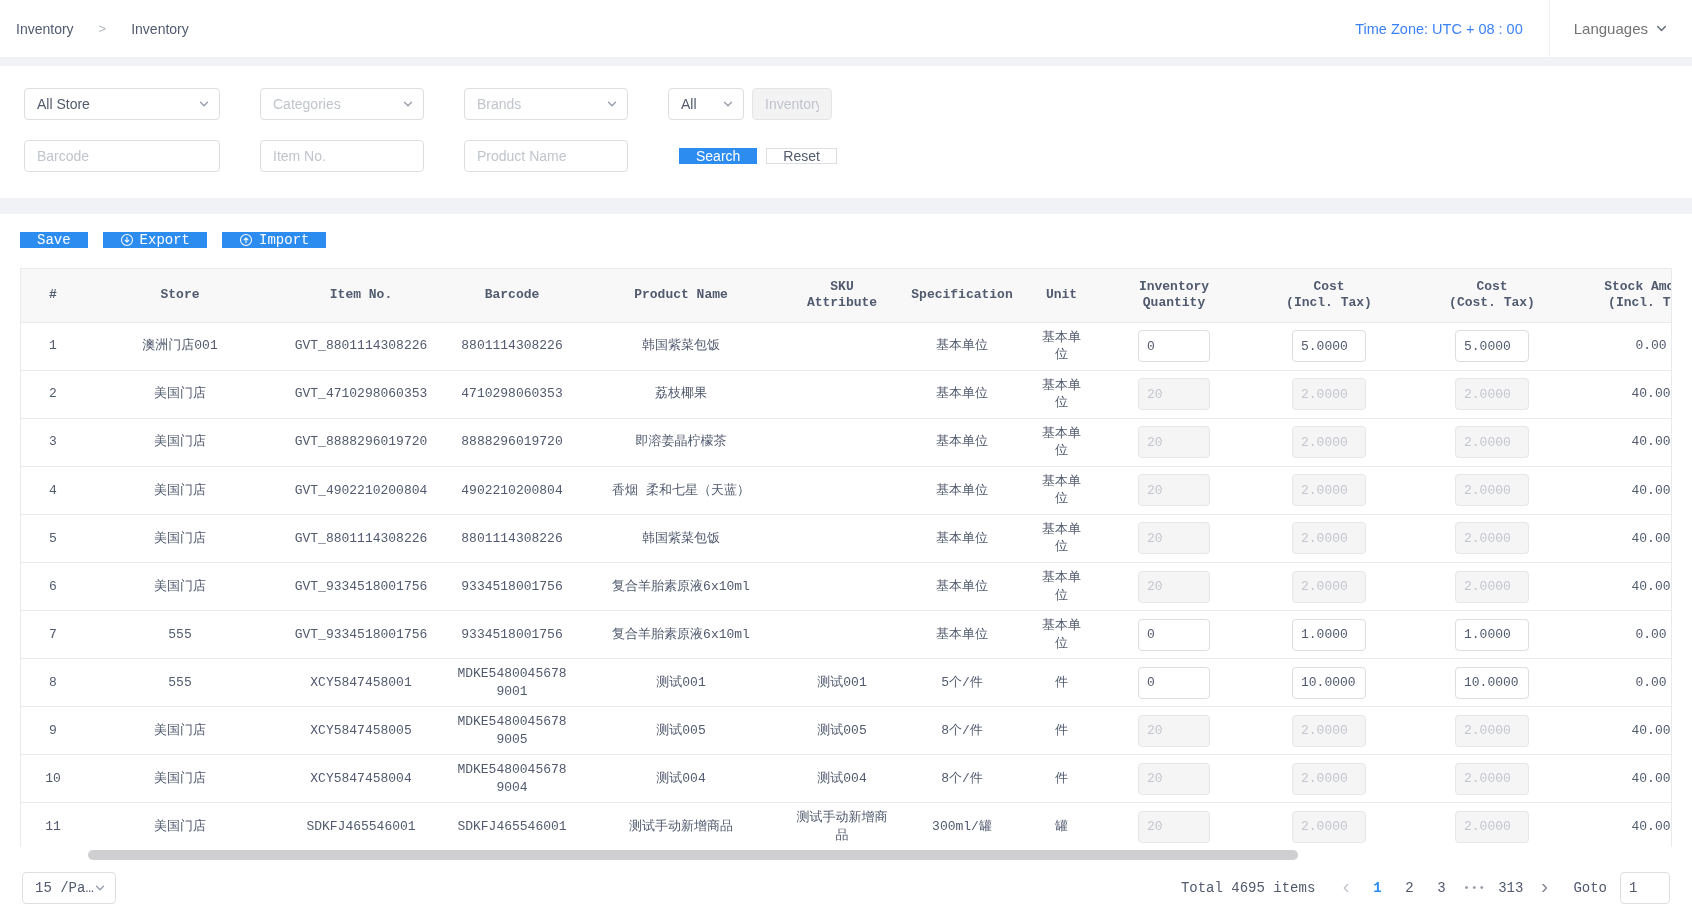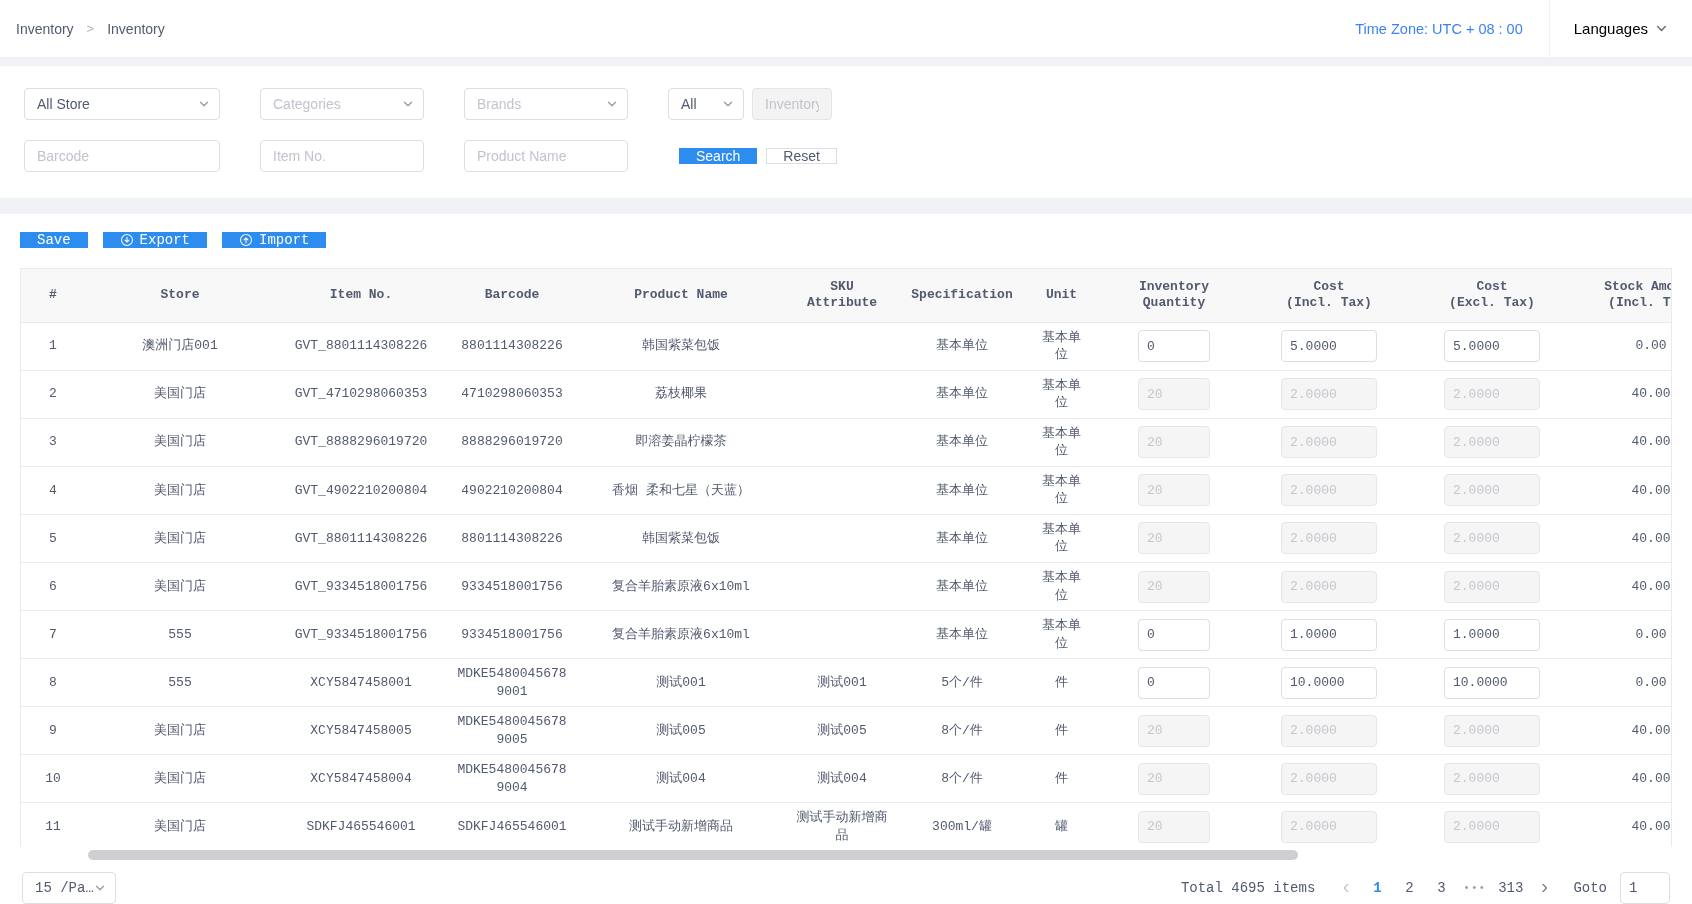--- a/index.html
+++ b/index.html
@@ -8,27 +8,27 @@
     background:#f0f2f5;
     font-family:"Liberation Sans","DejaVu Sans",sans-serif;
     font-size:14px;
     color:#515a6e;
     overflow:hidden;
   }
   .card { background:#fff; }
 
   
   .topbar { height:58px; background:#fff; display:flex; align-items:center; justify-content:space-between; padding-left:16px; border-bottom:1px solid #eef0f3; }
-  .breadcrumb { display:flex; align-items:center; gap:13px; font-size:14px; }
+  .breadcrumb { display:flex; align-items:center; gap:25px; font-size:14px; }
   .crumb { color:#515a6e; }
   .crumb.link { cursor:pointer; }
   .crumb-sep { color:#b2b7c1; font-size:13px; }
   .topbar-right { display:flex; align-items:stretch; height:100%; }
   .tz { color:#3b82f6; display:flex; align-items:center; margin-right:26px; font-size:14.5px; }
-  .top-menu { display:flex; align-items:center; gap:7px; padding:0 24px; border-left:1px solid #f1f2f4; cursor:pointer; font-size:15px; color:#000000; }
+  .top-menu { display:flex; align-items:center; gap:7px; padding:0 24px; border-left:1px solid #f1f2f4; cursor:pointer; font-size:15px; color:#737373; }
   .chev { color:#6b7280; flex:none; }
   .select .chev { color:#9aa0ab; }
 
   
   .filter-card { margin-top:8px; padding:22px 24px 26px; }
   .filter-row { display:flex; align-items:center; }
   .filter-row + .filter-row { margin-top:20px; }
   .select, .tinput {
     height:32px; border:1px solid #dcdee2; border-radius:4px; background:#fff; font-size:14px; color:#515a6e;
   }
@@ -59,21 +59,21 @@
   .table-wrap { width:100%; overflow:hidden; border:1px solid #e8eaec; border-bottom:none; }
   table { border-collapse:separate; border-spacing:0; table-layout:fixed; width:1705px; font-size:13px; }
   th, td { border-bottom:1px solid #e8eaec; text-align:center; vertical-align:middle; color:#515a6e; }
   th { background:#f8f8f9; font-weight:700; font-size:13px; padding:10px 8px; line-height:1.25; }
   td { height:47px; padding:6px 10px; line-height:1.35; }
   .c-unit { padding:6px 12px; }
   .c-barcode { word-break:break-all; }
   .cell-input { height:32px; border:1px solid #dcdee2; border-radius:4px; padding:0 8px; font-size:13px;
                 color:#515a6e; outline:none; background:#fff; font-family:inherit; }
   .cell-input.qty { width:72px; }
-  .cell-input.cost { width:96px; }
+  .cell-input.cost { width:74px; }
   .cell-input:disabled { background:#f5f5f6; border-color:#e4e6e9; color:#c3c7cd; }
 
   .hscroll { height:10px; position:relative; margin-top:3px; flex:none; }
   .hscroll .thumb { position:absolute; top:0; left:68px; width:1210px; height:10px; background:#cfcfd1; border-radius:5px; cursor:pointer; }
 
   
   .table-footer { display:flex; align-items:flex-end; justify-content:space-between; padding:12px 2px 0; }
   .page-size { width:94px; }
   .pager { display:flex; align-items:center; gap:13px; font-size:14px; }
   .total { margin-right:10px;margin-left:28px; }
@@ -191,21 +191,21 @@
             <th><span>SKU Attribute</span></th>
             <th><span>Specification</span></th>
             <th><span>Unit</span></th>
             <th><span>Inventory Quantity</span></th>
             <th>
                 <div>Cost</div>
                 <div>(Incl. Tax)</div>
               </th>
             <th>
                 <div>Cost</div>
-                <div>(Excl. Tax)</div>
+                <div>(Cost. Tax)</div>
               </th>
             <th>
                 <div>Stock Amount</div>
                 <div>(Incl. Tax)</div>
               </th>
           </tr>
         </thead>
         <tbody>
   <tr>
     <td>1</td>

